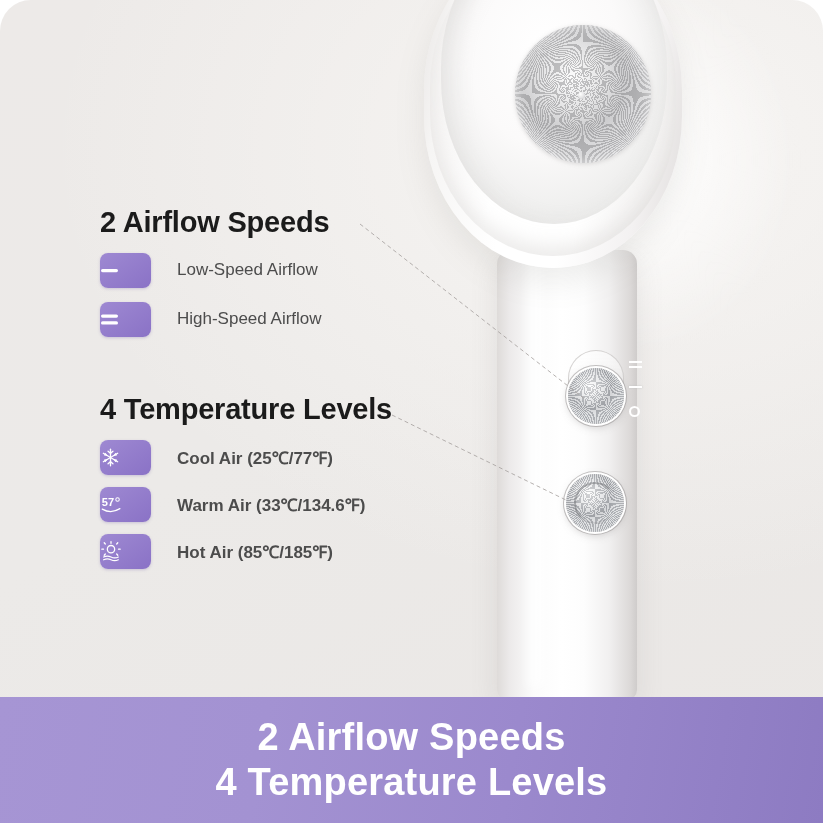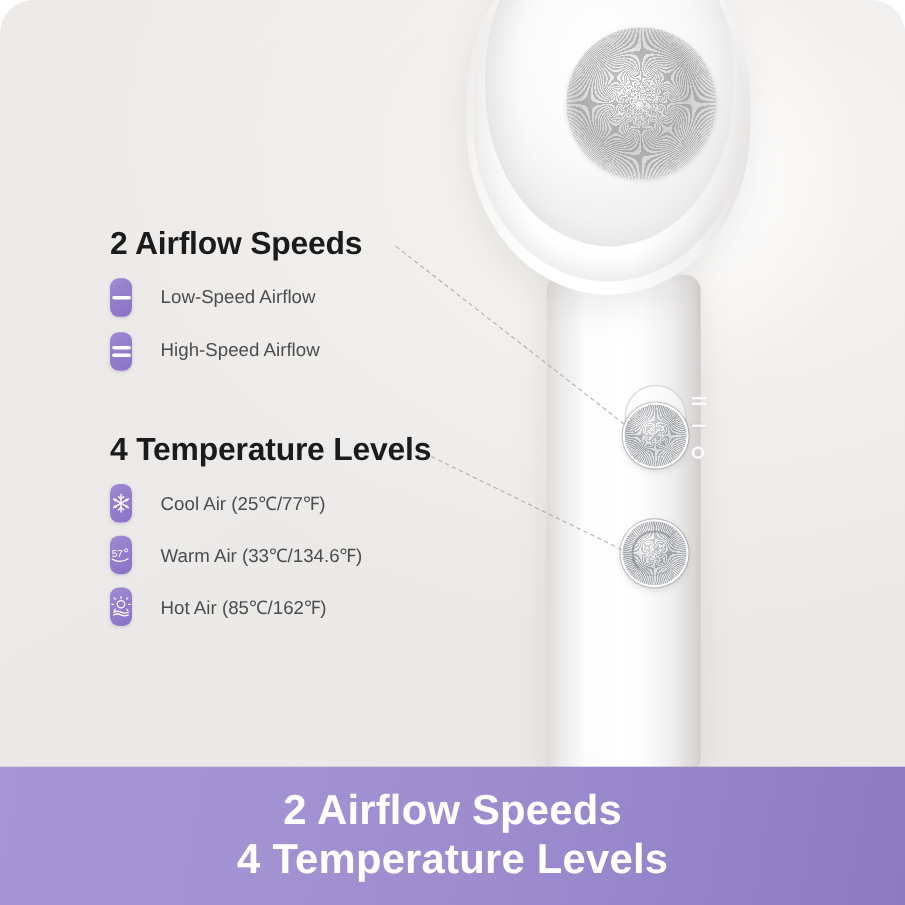--- a/index.html
+++ b/index.html
@@ -160,35 +160,35 @@
     white-space: nowrap;
   }
   .feature-list { margin-top: 14px; }
   .feature {
     display: flex;
     align-items: center;
     height: 34px;
     margin-bottom: 15px;
   }
   .tile {
-    width: 20px; height: 35px;
+    width: 51px; height: 35px;
     border-radius: 8px;
     background: linear-gradient(145deg, #9e89d2 0%, #8a72c6 100%);
     box-shadow: 0 1px 3px rgba(120,100,170,0.3);
     flex: 0 0 auto;
-    display: flex; align-items: center; justify-content: center;
+    display: flex; align-items: center; justify-content: flex-start;
   }
   .tile svg { display: block; }
   .feature-label {
     margin-left: 26px;
     font-size: 17px;
     color: #4c4c4c;
     white-space: nowrap;
   }
-  #sec-temp .feature { margin-bottom: 13px; }
+  #sec-temp .feature { margin-bottom: 13px; font-weight: bold; }
 
   
   #banner {
     position: absolute;
     left: 0; top: 697px;
     width: 823px; height: 126px;
     background: linear-gradient(100deg, #a695d4 0%, #a392d2 32%, #9b89cd 62%, #8d7bc2 100%);
     display: flex;
     flex-direction: column;
     align-items: center;
@@ -308,21 +308,21 @@
             <line x1="4.6" y1="3" x2="5.8" y2="4.4"></line>
             <line x1="19.4" y1="3" x2="18.2" y2="4.4"></line>
             <line x1="2" y1="10" x2="3.8" y2="10"></line>
             <line x1="20.2" y1="10" x2="22" y2="10"></line>
             <line x1="4.6" y1="16.6" x2="5.8" y2="15.3"></line>
             <line x1="19.4" y1="16.6" x2="18.2" y2="15.3"></line>
             <path d="M4 18.6 Q 8 16.6 12 18.6 T 20 18.6"></path>
             <path d="M4 21.6 Q 8 19.6 12 21.6 T 20 21.6"></path>
           </svg>
         </div>
-        <div class="feature-label">Hot Air (85℃/162℉)</div>
+        <div class="feature-label">Hot Air (85℃/185℉)</div>
       </div>
 
 
     </div>
   </div>
 
   <div id="banner">
     <div class="banner-line">2 Airflow Speeds</div>
     <div class="banner-line">4 Temperature Levels</div>
   </div>

